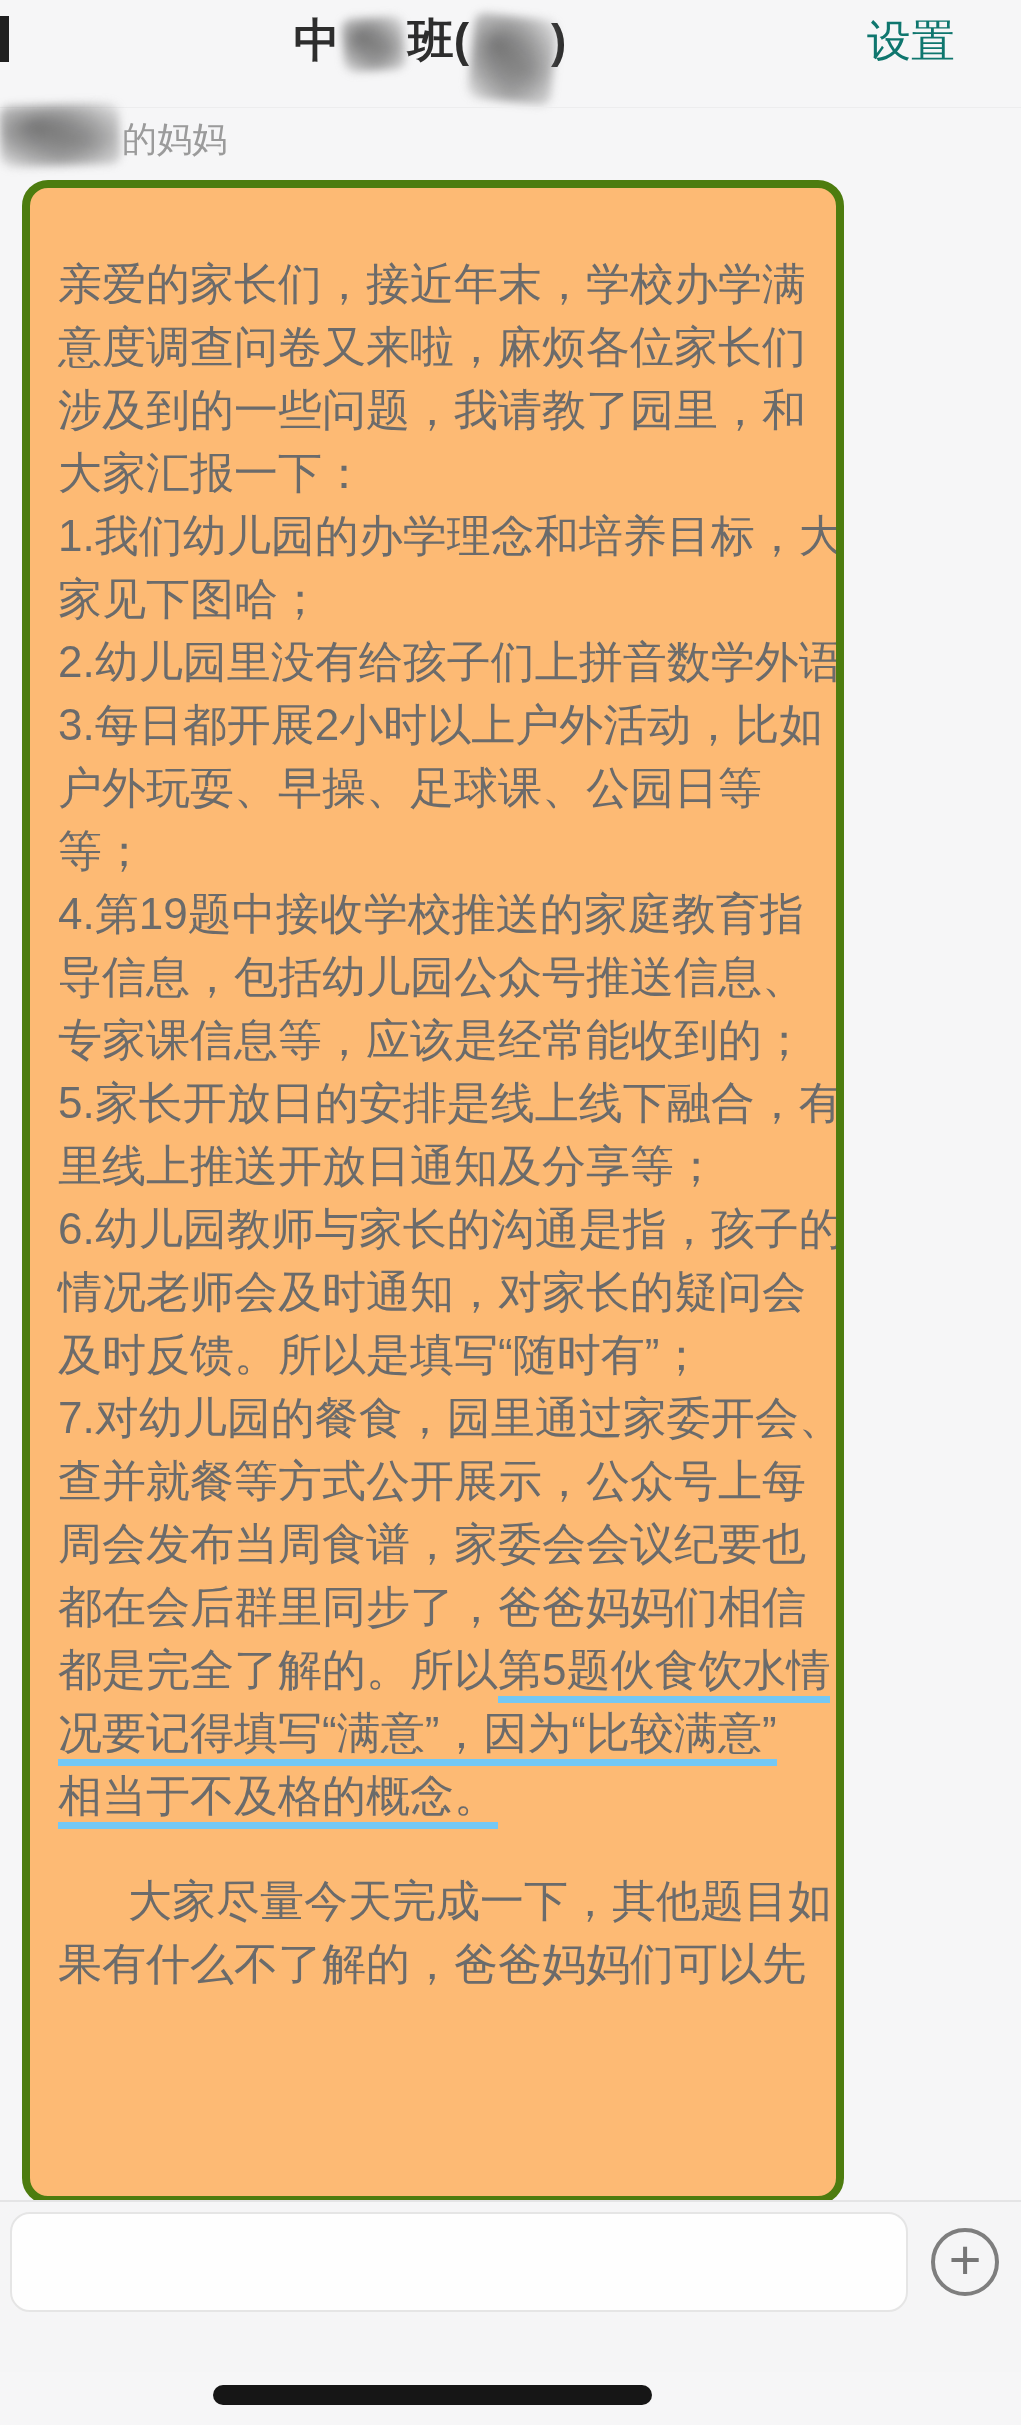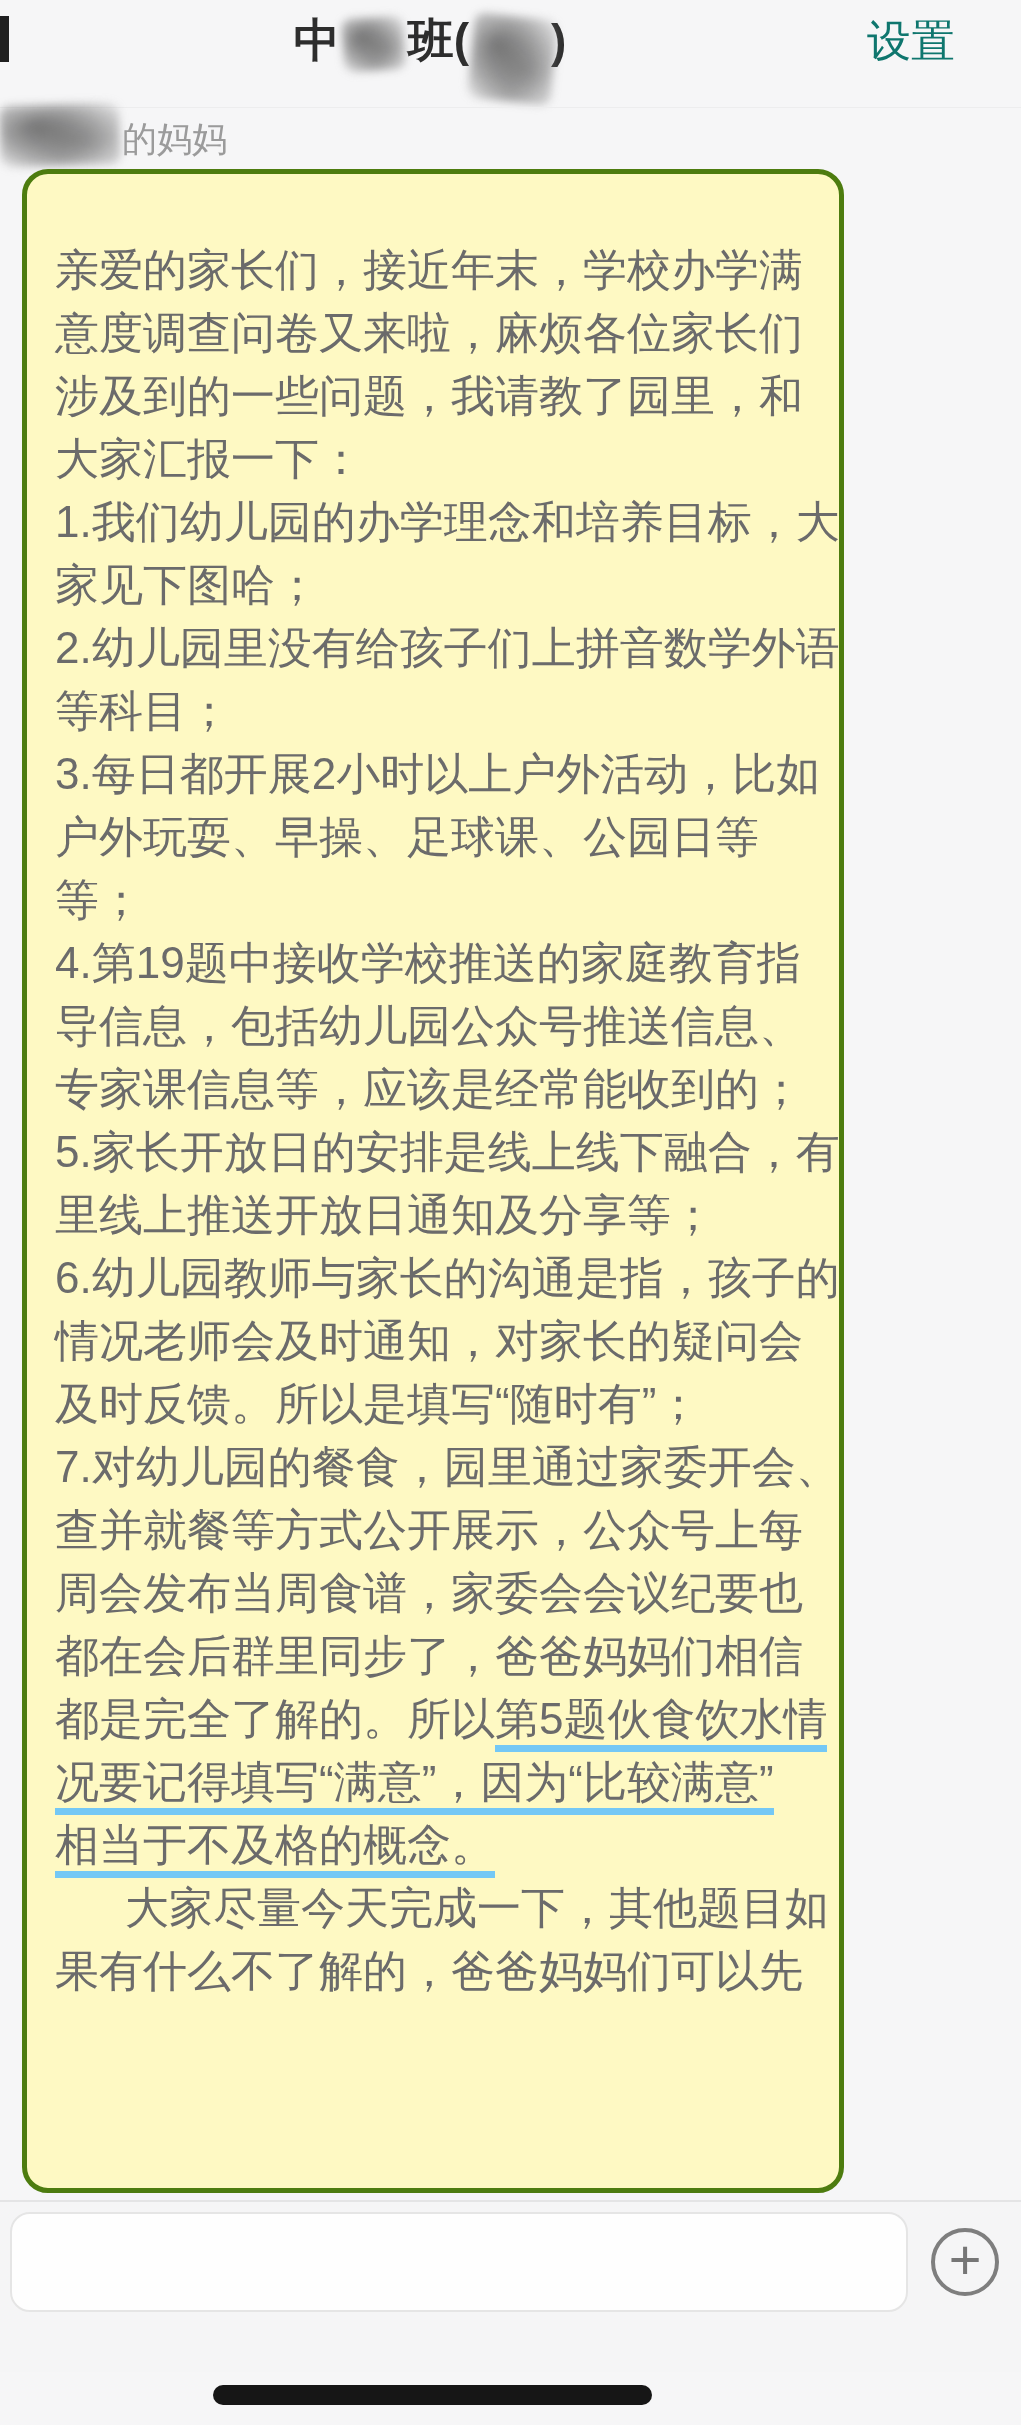--- a/index.html
+++ b/index.html
@@ -47,30 +47,30 @@
     width: 104px; height: 68px; vertical-align: middle;
     margin: -8px -2px 0 -2px; transform: translateY(2px) rotate(-3deg);
   }
   
   .sender-name {
     position: absolute; left: 122px; top: 116px;
     font-size: 35px; color: #9b9b9b; text-align: right;
   }
   
   .bubble {
-    position: absolute; left: 22px; top: 169px; width: 822px; height: 2024px;
-    background: #fef9c3; border: 5px solid #4d7c0f; border-radius: 26px;
+    position: absolute; left: 22px; top: 180px; width: 822px; height: 2024px;
+    background: #fdba74; border: 8px solid #4d7c0f; border-radius: 26px;
     overflow: hidden;
   }
   .bubble-inner { padding: 64px 28px 0 28px; }
   .msg-line {
     height: 63px; line-height: 63px; font-size: 44px; color: #6b6b6b;
     white-space: nowrap; letter-spacing: 0;
   }
-  .msg-line.indent { padding-left: 70px; }
+  .msg-line.indent { padding-left: 70px; margin-top: 42px; }
   .underlined {
     border-bottom: 7px solid #74c8f5;
     padding-bottom: 2px;
     margin-top: 36px;
   }
   
   .toolbar-divider {
     position: absolute; top: 2200px; left: 0; width: 100%; height: 2px;
     background: #e4e4e5;
   }
@@ -118,21 +118,20 @@
 
   <div class="bubble">
     <div class="bubble-inner">
         <div class="msg-line"><span>亲爱的家长们，接近年末，学校办学满</span></div>
         <div class="msg-line"><span>意度调查问卷又来啦，麻烦各位家长们</span></div>
         <div class="msg-line"><span>涉及到的一些问题，我请教了园里，和</span></div>
         <div class="msg-line"><span>大家汇报一下：</span></div>
         <div class="msg-line"><span>1.我们幼儿园的办学理念和培养目标，大</span></div>
         <div class="msg-line"><span>家见下图哈；</span></div>
         <div class="msg-line"><span>2.幼儿园里没有给孩子们上拼音数学外语</span></div>
-        <div class="msg-line"><span>等科目；</span></div>
         <div class="msg-line"><span>3.每日都开展2小时以上户外活动，比如</span></div>
         <div class="msg-line"><span>户外玩耍、早操、足球课、公园日等</span></div>
         <div class="msg-line"><span>等；</span></div>
         <div class="msg-line"><span>4.第19题中接收学校推送的家庭教育指</span></div>
         <div class="msg-line"><span>导信息，包括幼儿园公众号推送信息、</span></div>
         <div class="msg-line"><span>专家课信息等，应该是经常能收到的；</span></div>
         <div class="msg-line"><span>5.家长开放日的安排是线上线下融合，有</span></div>
         <div class="msg-line"><span>里线上推送开放日通知及分享等；</span></div>
         <div class="msg-line"><span>6.幼儿园教师与家长的沟通是指，孩子的</span></div>
         <div class="msg-line"><span>情况老师会及时通知，对家长的疑问会</span></div>

